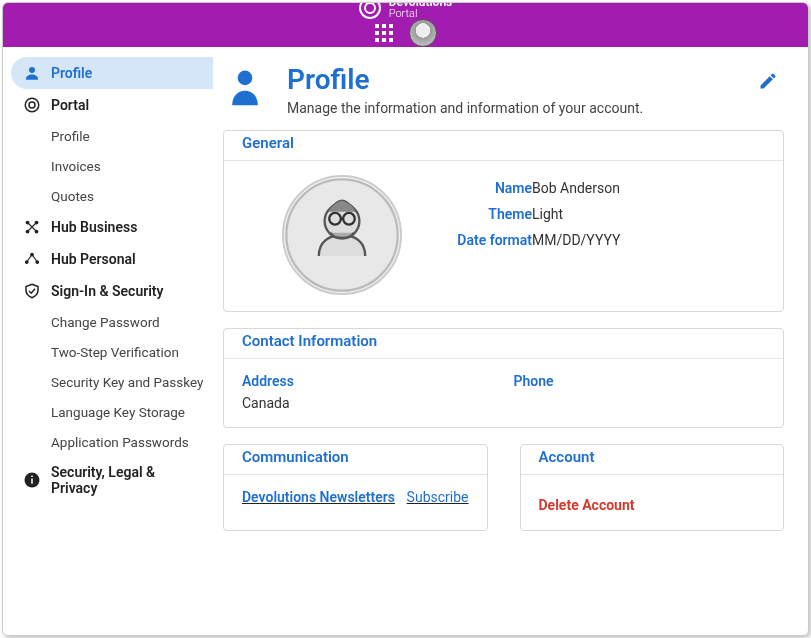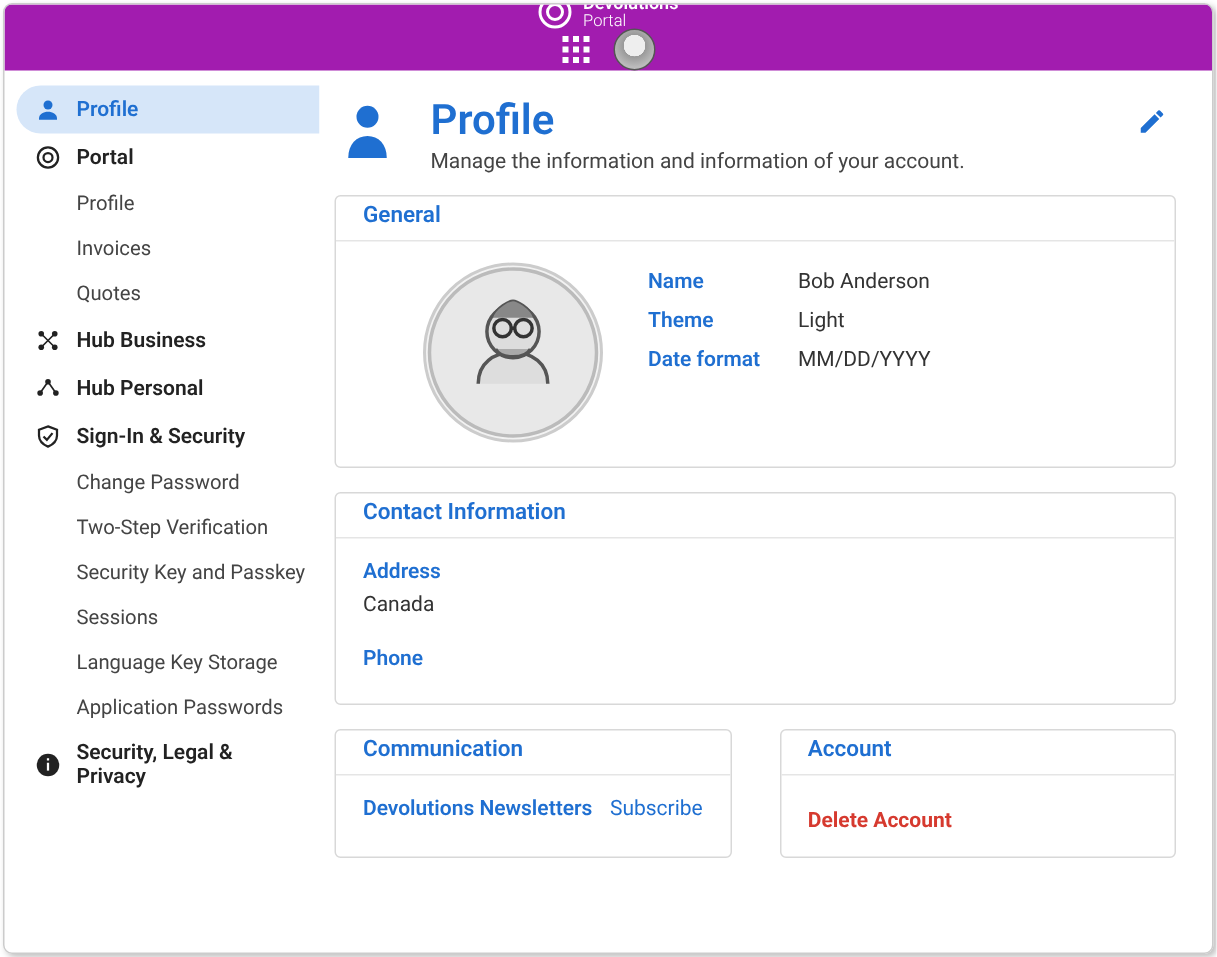--- a/index.html
+++ b/index.html
@@ -36,32 +36,32 @@
 .edit-btn { margin-left:auto; color:#1f6fd1; cursor:pointer; padding:6px; }
 
 .card { border:1px solid #d8d8d8; border-radius:4px; margin-bottom:16px; padding:3px 18px 16px; }
 .card-title { color:#1f6fd1; font-weight:600; font-size:15px; margin-bottom:8px; }
 .card hr { border:none; border-top:1px solid #e5e5e5; margin:0 -18px 14px; }
 
 .general-body { display:flex; gap:30px; align-items:flex-start; }
 .avatar-big { width:120px; height:120px; border-radius:50%; border:2px solid #ccc; background:#f2f2f2; display:flex; align-items:center; justify-content:center; margin-left:40px; overflow:hidden; }
 .avatar-big svg { width:100%; height:100%; }
 .kv { flex:1; }
-.kv-row { display:flex; padding:5px 0; font-size:14px; }
+.kv-row { display:flex; padding:5px 0; font-size:14px;text-align:right; }
 .kv-label { width:100px; color:#1f6fd1; font-weight:600; }
 .kv-val { color:#333; }
 
-.contact-body .row { display:flex; gap:20px;flex-direction:column; }
+.contact-body .row { display:flex; gap:20px; }
 .col { flex:1; }
 .field-label { color:#1f6fd1; font-weight:600; font-size:14px; margin-bottom:6px; }
 .field-val { font-size:14px; color:#333; }
 
 .split { display:flex; gap:32px; }
 .split .card { flex:1; margin-bottom:0; }
-.comm-row { display:flex; justify-content:space-between; align-items:center; font-size:14px; margin-top:8px;}
+.comm-row { display:flex; justify-content:space-between; align-items:center; font-size:14px; margin-top:8px;text-decoration:underline;}
 .comm-label { color:#1f6fd1; font-weight:600; }
 .link-blue { color:#1f6fd1; cursor:pointer; font-size:14px; }
 .link-red { color:#d63a2f; cursor:pointer; font-size:14px; margin-top:8px; display:inline-block;font-weight:bold; }
 </style>
 </head>
 <body>
 
 <div class="app">
 
   <div class="topbar">
@@ -140,21 +140,20 @@
             <svg viewBox="0 0 24 24" fill="none" stroke="#222" stroke-width="2">
               <path d="M12 3l8 3v5c0 5-3.5 8-8 10-4.5-2-8-5-8-10V6z"></path>
               <path d="M8 12l3 3 5-6"></path>
             </svg>
           </span>
         <span>Sign-In &amp; Security</span>
       </div>
       <div class="nav-sub">Change Password</div>
       <div class="nav-sub">Two-Step Verification</div>
       <div class="nav-sub">Security Key and Passkey</div>
-      <div class="nav-sub">Sessions</div>
       <div class="nav-sub">Language Key Storage</div>
       <div class="nav-sub">Application Passwords</div>
       <div class="nav-item bold">
         <span class="ico">
             <svg viewBox="0 0 24 24" fill="#222">
               <circle cx="12" cy="12" r="10"></circle>
               <rect x="11" y="10" width="2" height="7" fill="#fff"></rect>
               <rect x="11" y="6" width="2" height="2" fill="#fff"></rect>
             </svg>
           </span>

